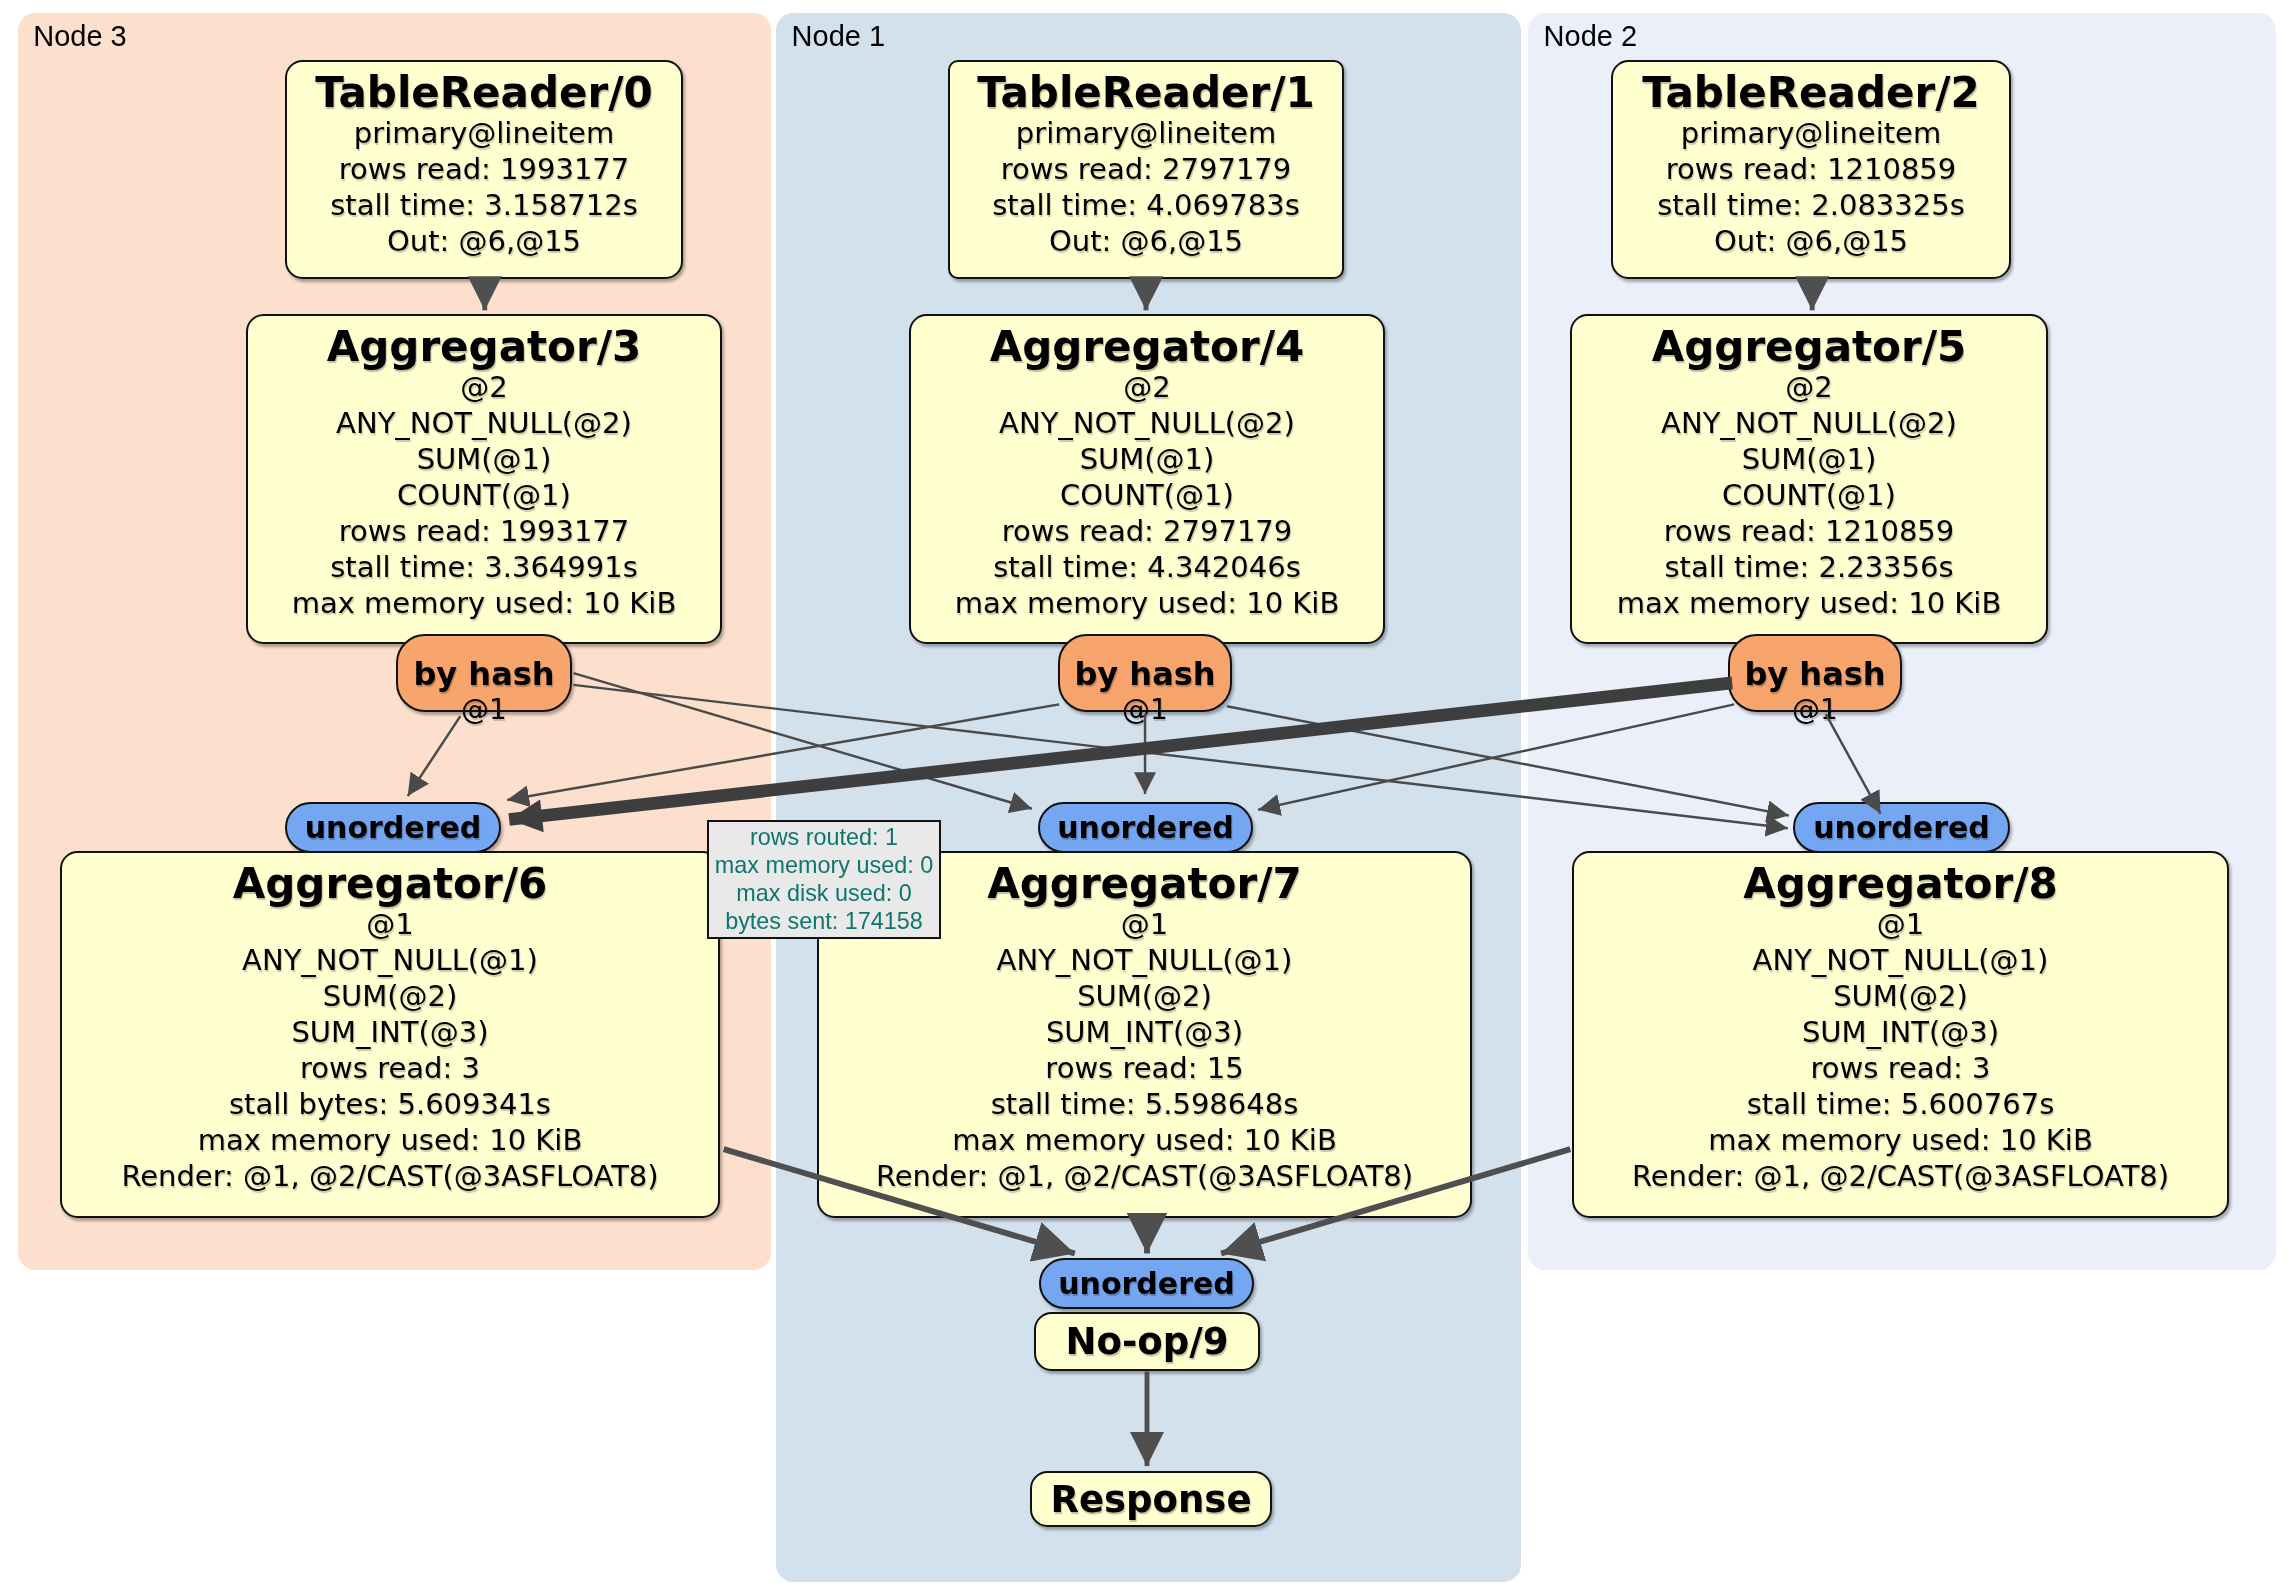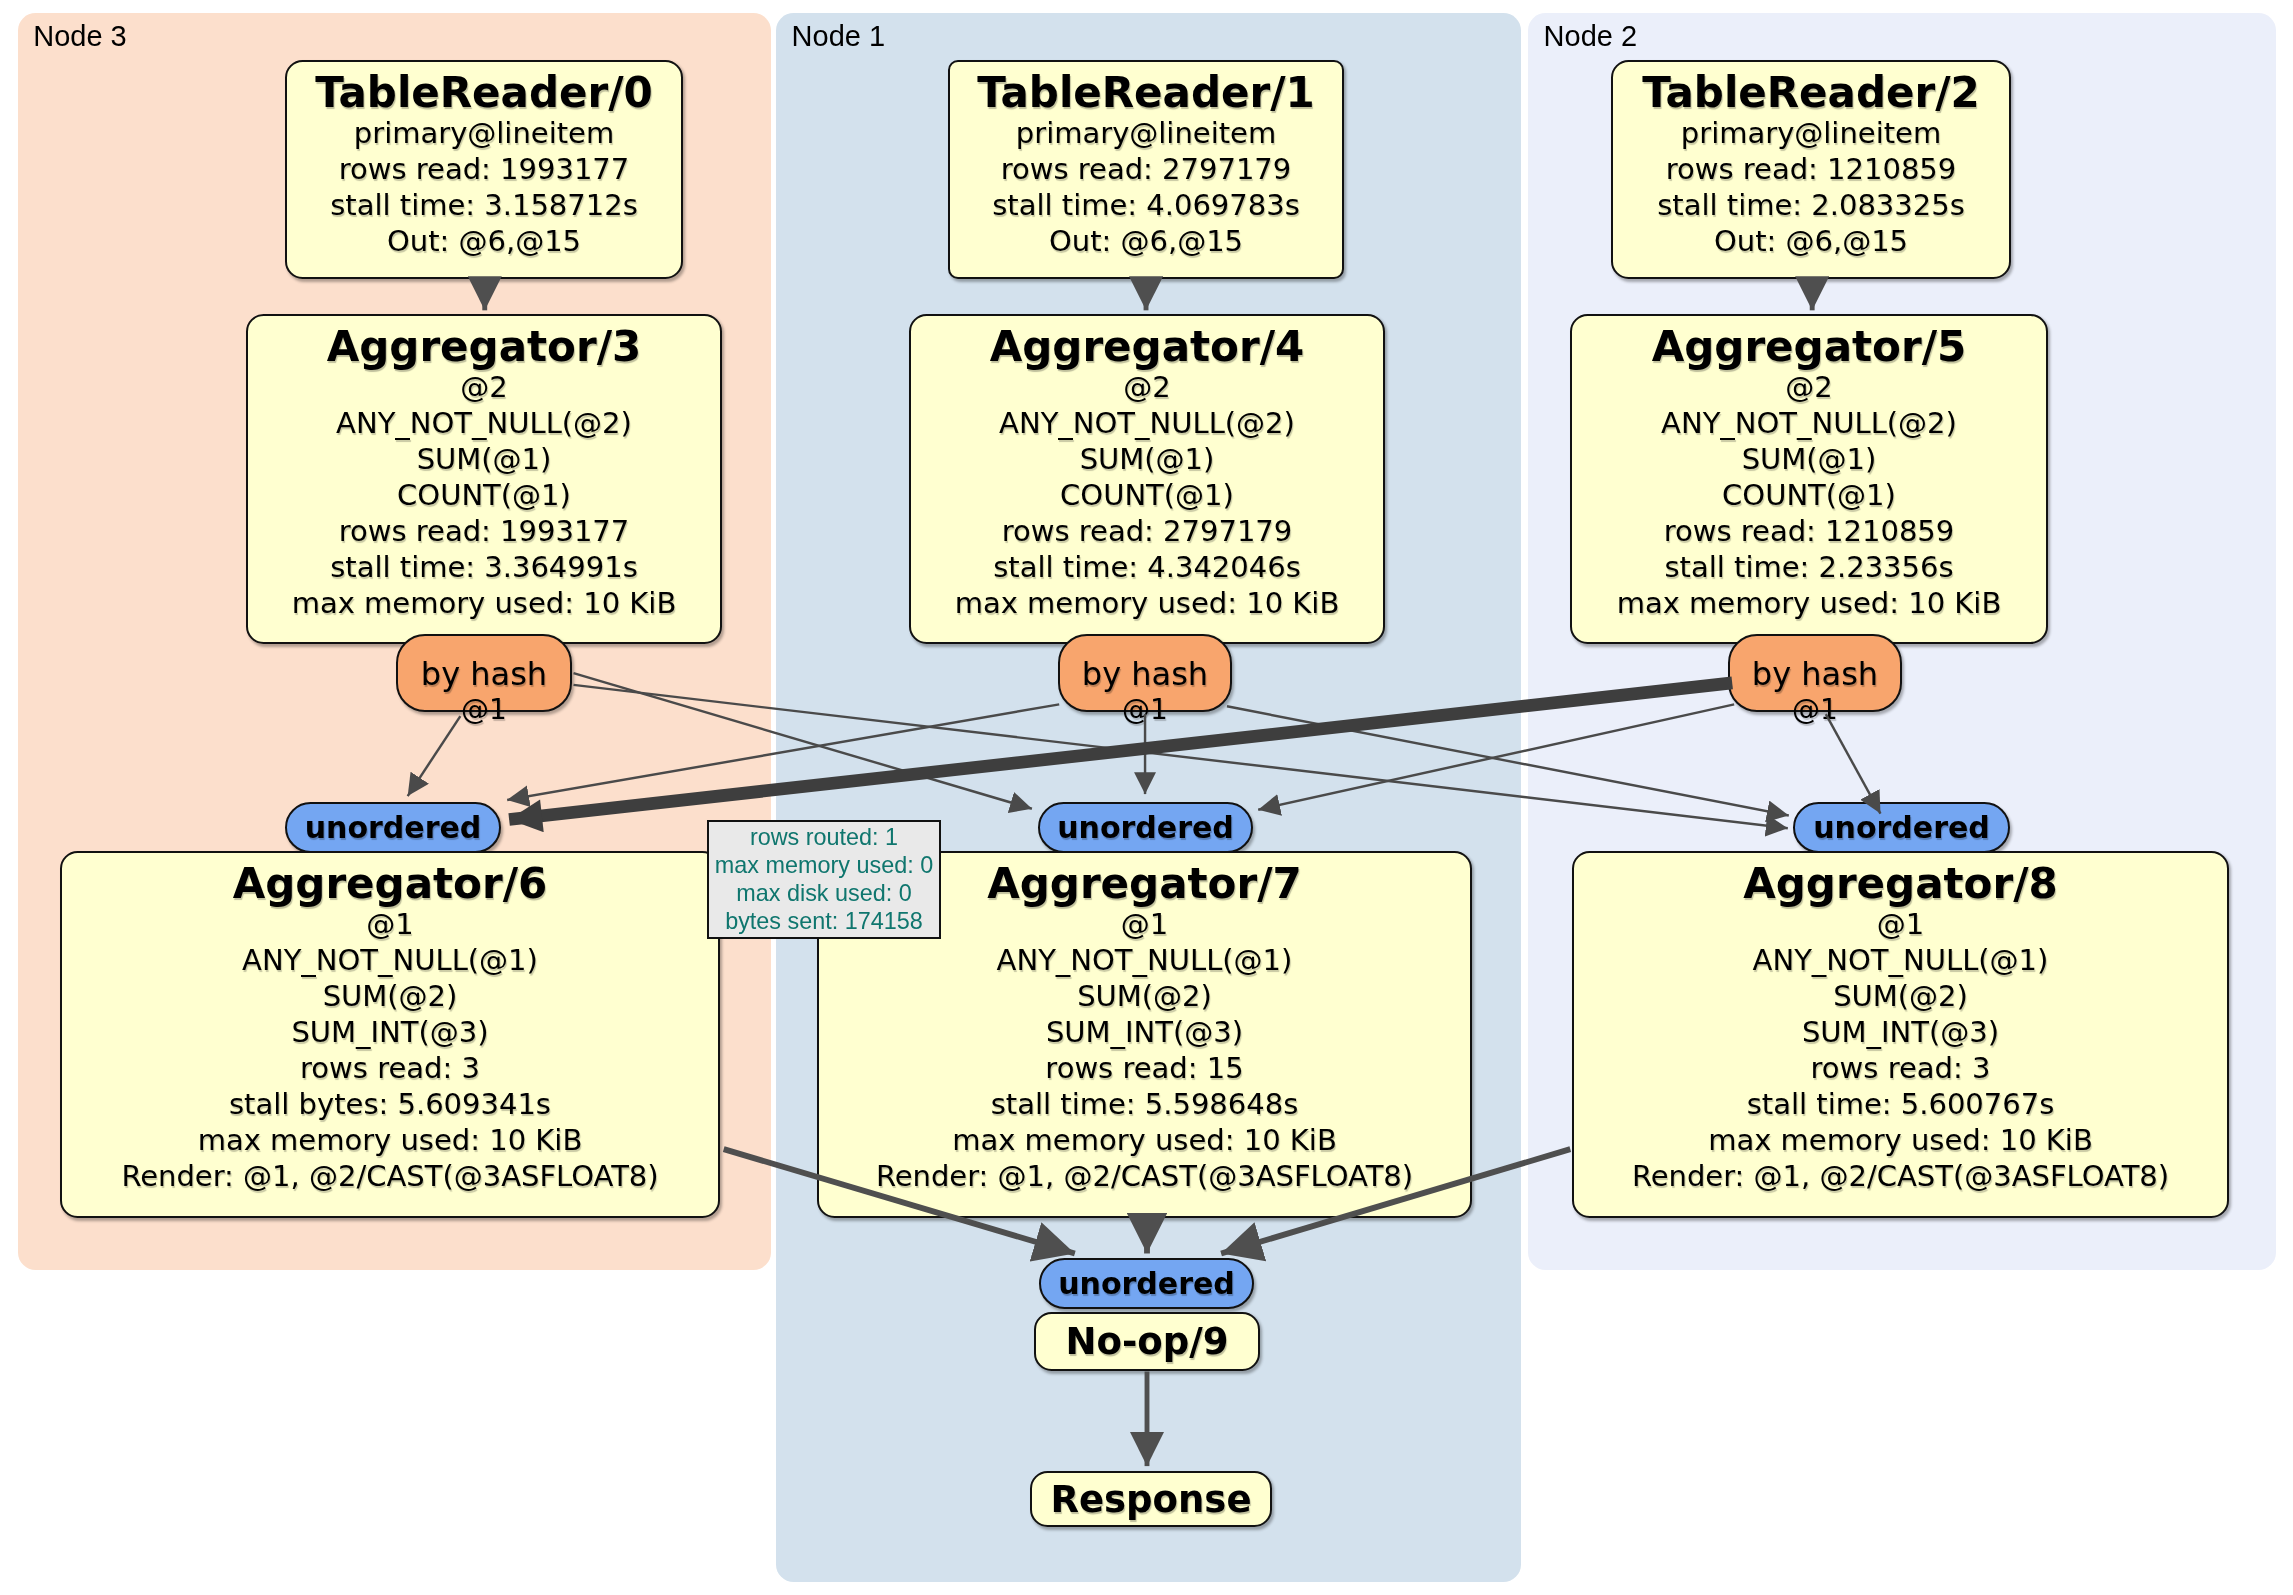--- a/index.html
+++ b/index.html
@@ -25,21 +25,21 @@
   .pline  { font-size:29px; line-height:36px; color:#000;
             text-shadow:1px 2px 1px rgba(0,0,0,0.22); }
   .proc.small { display:flex; align-items:center; justify-content:center; padding-top:0; }
   .proc.small .ptitle { font-size:37px; line-height:1; }
   .pill {
     position:absolute; display:flex; flex-direction:column; align-items:center;
     justify-content:center; border:2.9px solid #111; box-sizing:border-box;
     box-shadow:2px 2.9px 2.9px rgba(0,0,0,0.30); text-align:center;
   }
   .router { background:var(--router-bg); border-radius:29px; }
-  .router .rlabel { font-size:32px; font-weight:normal; line-height:39px; color:#000;
+  .router .rlabel { font-size:32px; font-weight:bold; line-height:39px; color:#000;
                     text-shadow:1px 2px 1px rgba(0,0,0,0.25);margin-top:34px; }
   .router .rkey   { font-size:28px; line-height:32px; color:#000;
                     text-shadow:1px 2px 1px rgba(0,0,0,0.2); }
   .sync { background:var(--sync-bg); border-radius:26px; font-size:30px; font-weight:bold;
           color:#000; text-shadow:1px 2px 1px rgba(0,0,0,0.25); }
   #edges { position:absolute; left:0; top:0; width:2294px; height:1596px; }
   #tooltip {
     position:absolute; left:707px; top:820px; width:234px; height:119px;
     background:var(--tooltip-bg); border:2.9px solid #111; box-sizing:border-box;
     font-family:"Liberation Sans", sans-serif; font-size:23.4px; line-height:28px;

